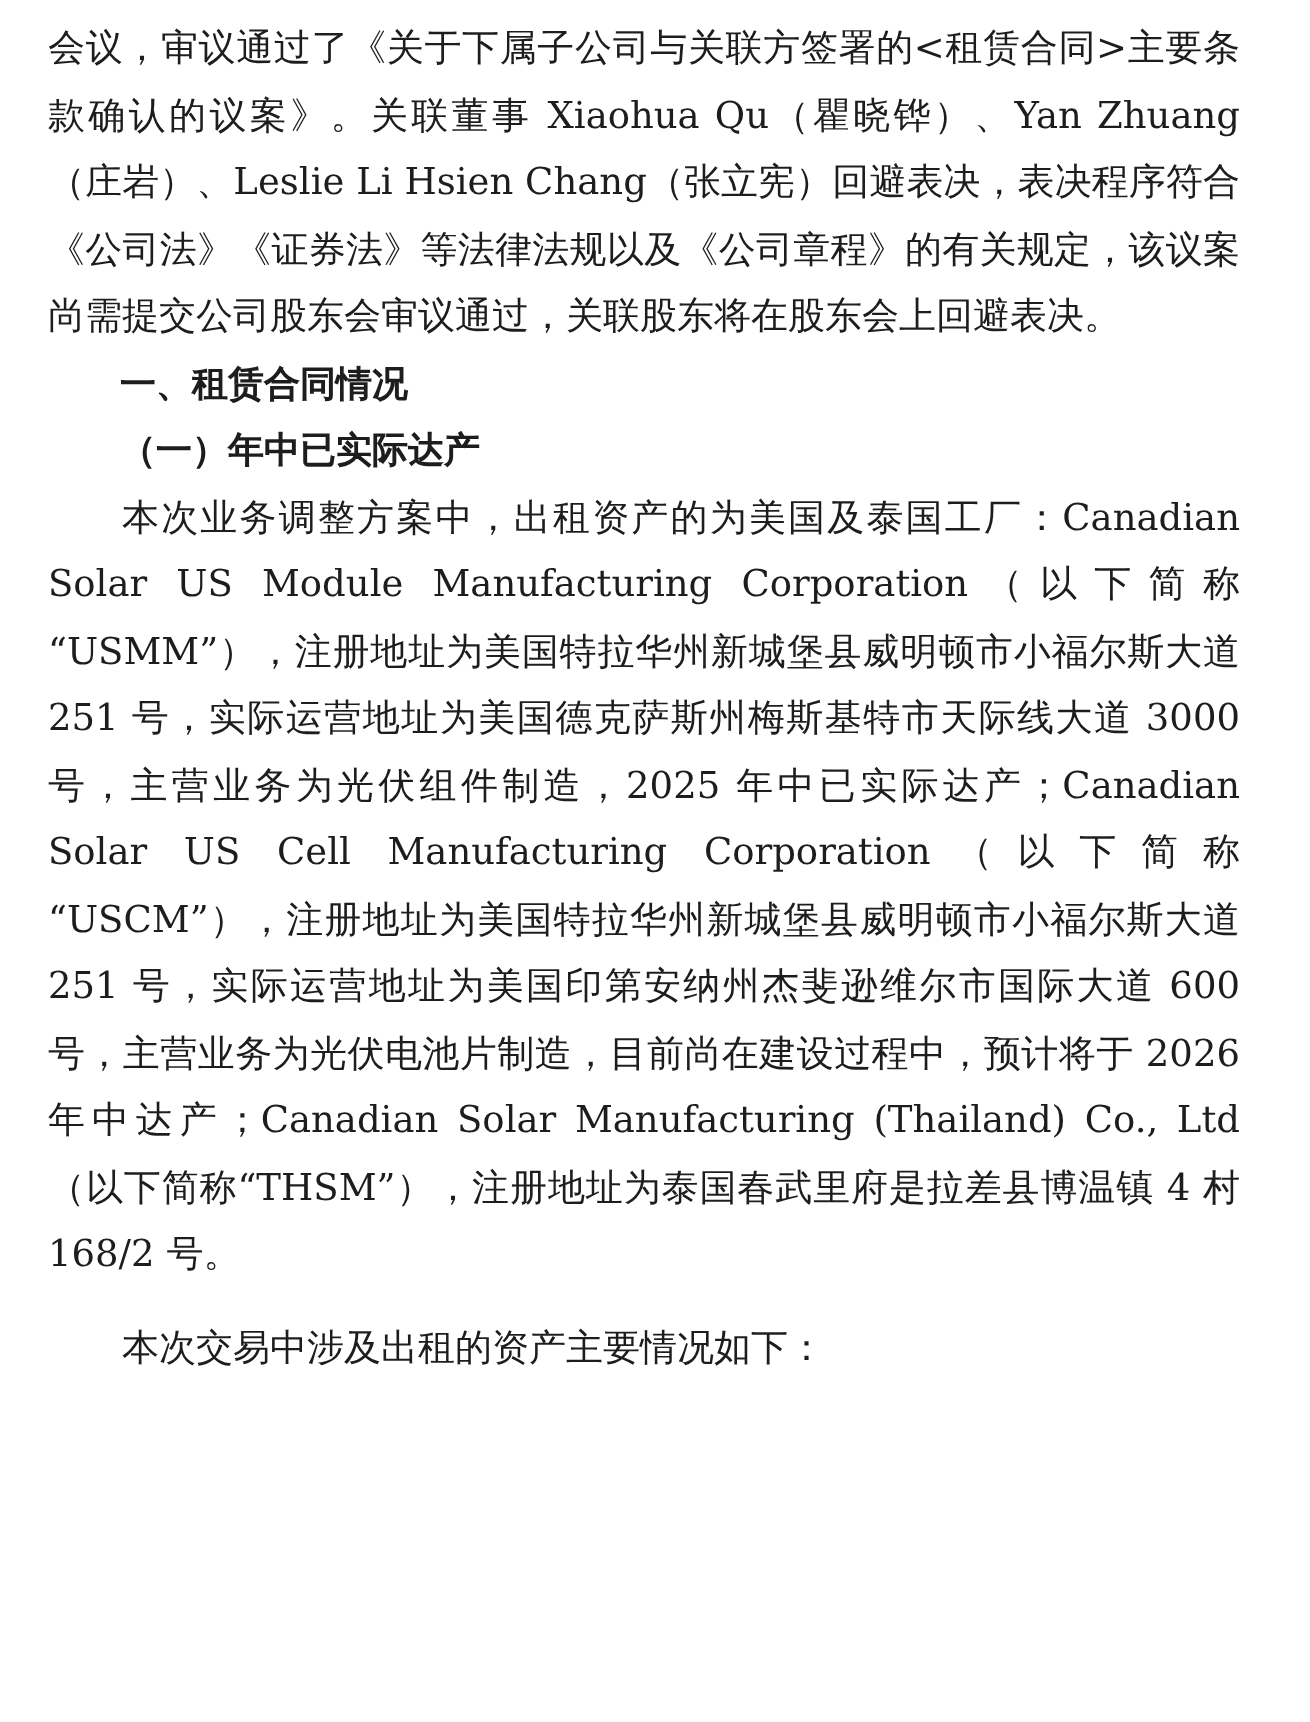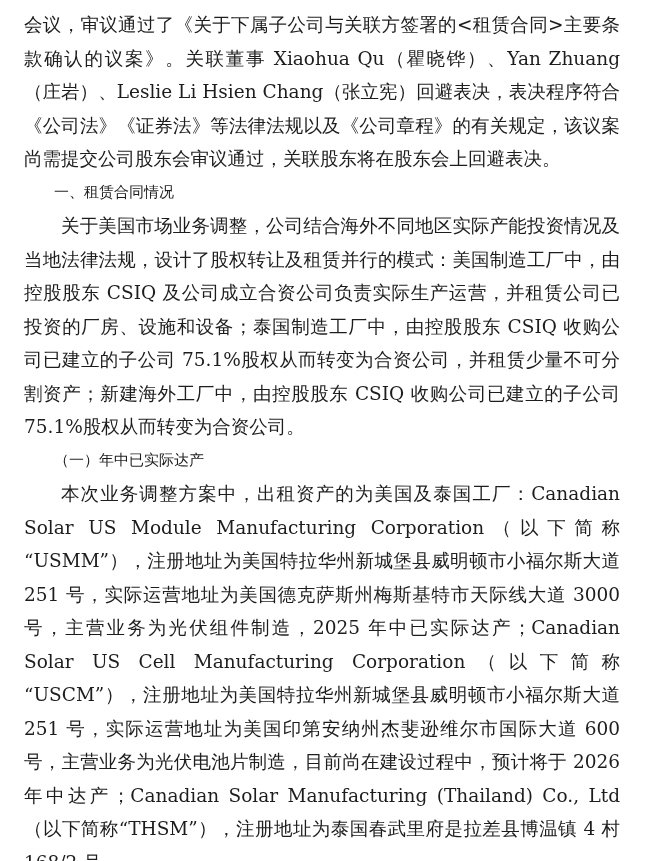--- a/index.html
+++ b/index.html
@@ -32,35 +32,34 @@
   }
   .para.no-indent {
     text-indent: 0;
   }
   .para.spaced {
     margin-top: 13px;
   }
   .heading {
     margin: 0;
     font-family: "DejaVu Sans", "Liberation Sans", sans-serif;
-    font-weight: normal;
-    font-size: 15px;
+    font-weight: bold;
+    font-size: 18px;
     line-height: 33.5px;
     text-indent: 2em;
     text-align: left;
   }
 </style>
 </head>
 <body>
 
 <div class="page">
   <p class="para no-indent">会议，审议通过了《关于下属子公司与关联方签署的&lt;租赁合同&gt;主要条款确认的议案》。关联董事 Xiaohua Qu（瞿晓铧）、Yan Zhuang（庄岩）、Leslie Li Hsien Chang（张立宪）回避表决，表决程序符合《公司法》《证券法》等法律法规以及《公司章程》的有关规定，该议案尚需提交公司股东会审议通过，关联股东将在股东会上回避表决。</p>
 
   <h3 class="heading">一、租赁合同情况</h3>
 
-  <p class="para">关于美国市场业务调整，公司结合海外不同地区实际产能投资情况及当地法律法规，设计了股权转让及租赁并行的模式：美国制造工厂中，由控股股东 CSIQ 及公司成立合资公司负责实际生产运营，并租赁公司已投资的厂房、设施和设备；泰国制造工厂中，由控股股东 CSIQ 收购公司已建立的子公司 75.1%股权从而转变为合资公司，并租赁少量不可分割资产；新建海外工厂中，由控股股东 CSIQ 收购公司已建立的子公司 75.1%股权从而转变为合资公司。</p>
 
   <h3 class="heading">（一）年中已实际达产</h3>
 
   <p class="para">本次业务调整方案中，出租资产的为美国及泰国工厂：Canadian Solar US Module Manufacturing Corporation（以下简称“USMM”），注册地址为美国特拉华州新城堡县威明顿市小福尔斯大道 251 号，实际运营地址为美国德克萨斯州梅斯基特市天际线大道 3000 号，主营业务为光伏组件制造，2025 年中已实际达产；Canadian Solar US Cell Manufacturing Corporation（以下简称“USCM”），注册地址为美国特拉华州新城堡县威明顿市小福尔斯大道 251 号，实际运营地址为美国印第安纳州杰斐逊维尔市国际大道 600 号，主营业务为光伏电池片制造，目前尚在建设过程中，预计将于 2026 年中达产；Canadian Solar Manufacturing (Thailand) Co., Ltd（以下简称“THSM”），注册地址为泰国春武里府是拉差县博温镇 4 村 168/2 号。</p>
 
   <p class="para spaced">本次交易中涉及出租的资产主要情况如下：</p>
 </div>
 
 </body></html>

